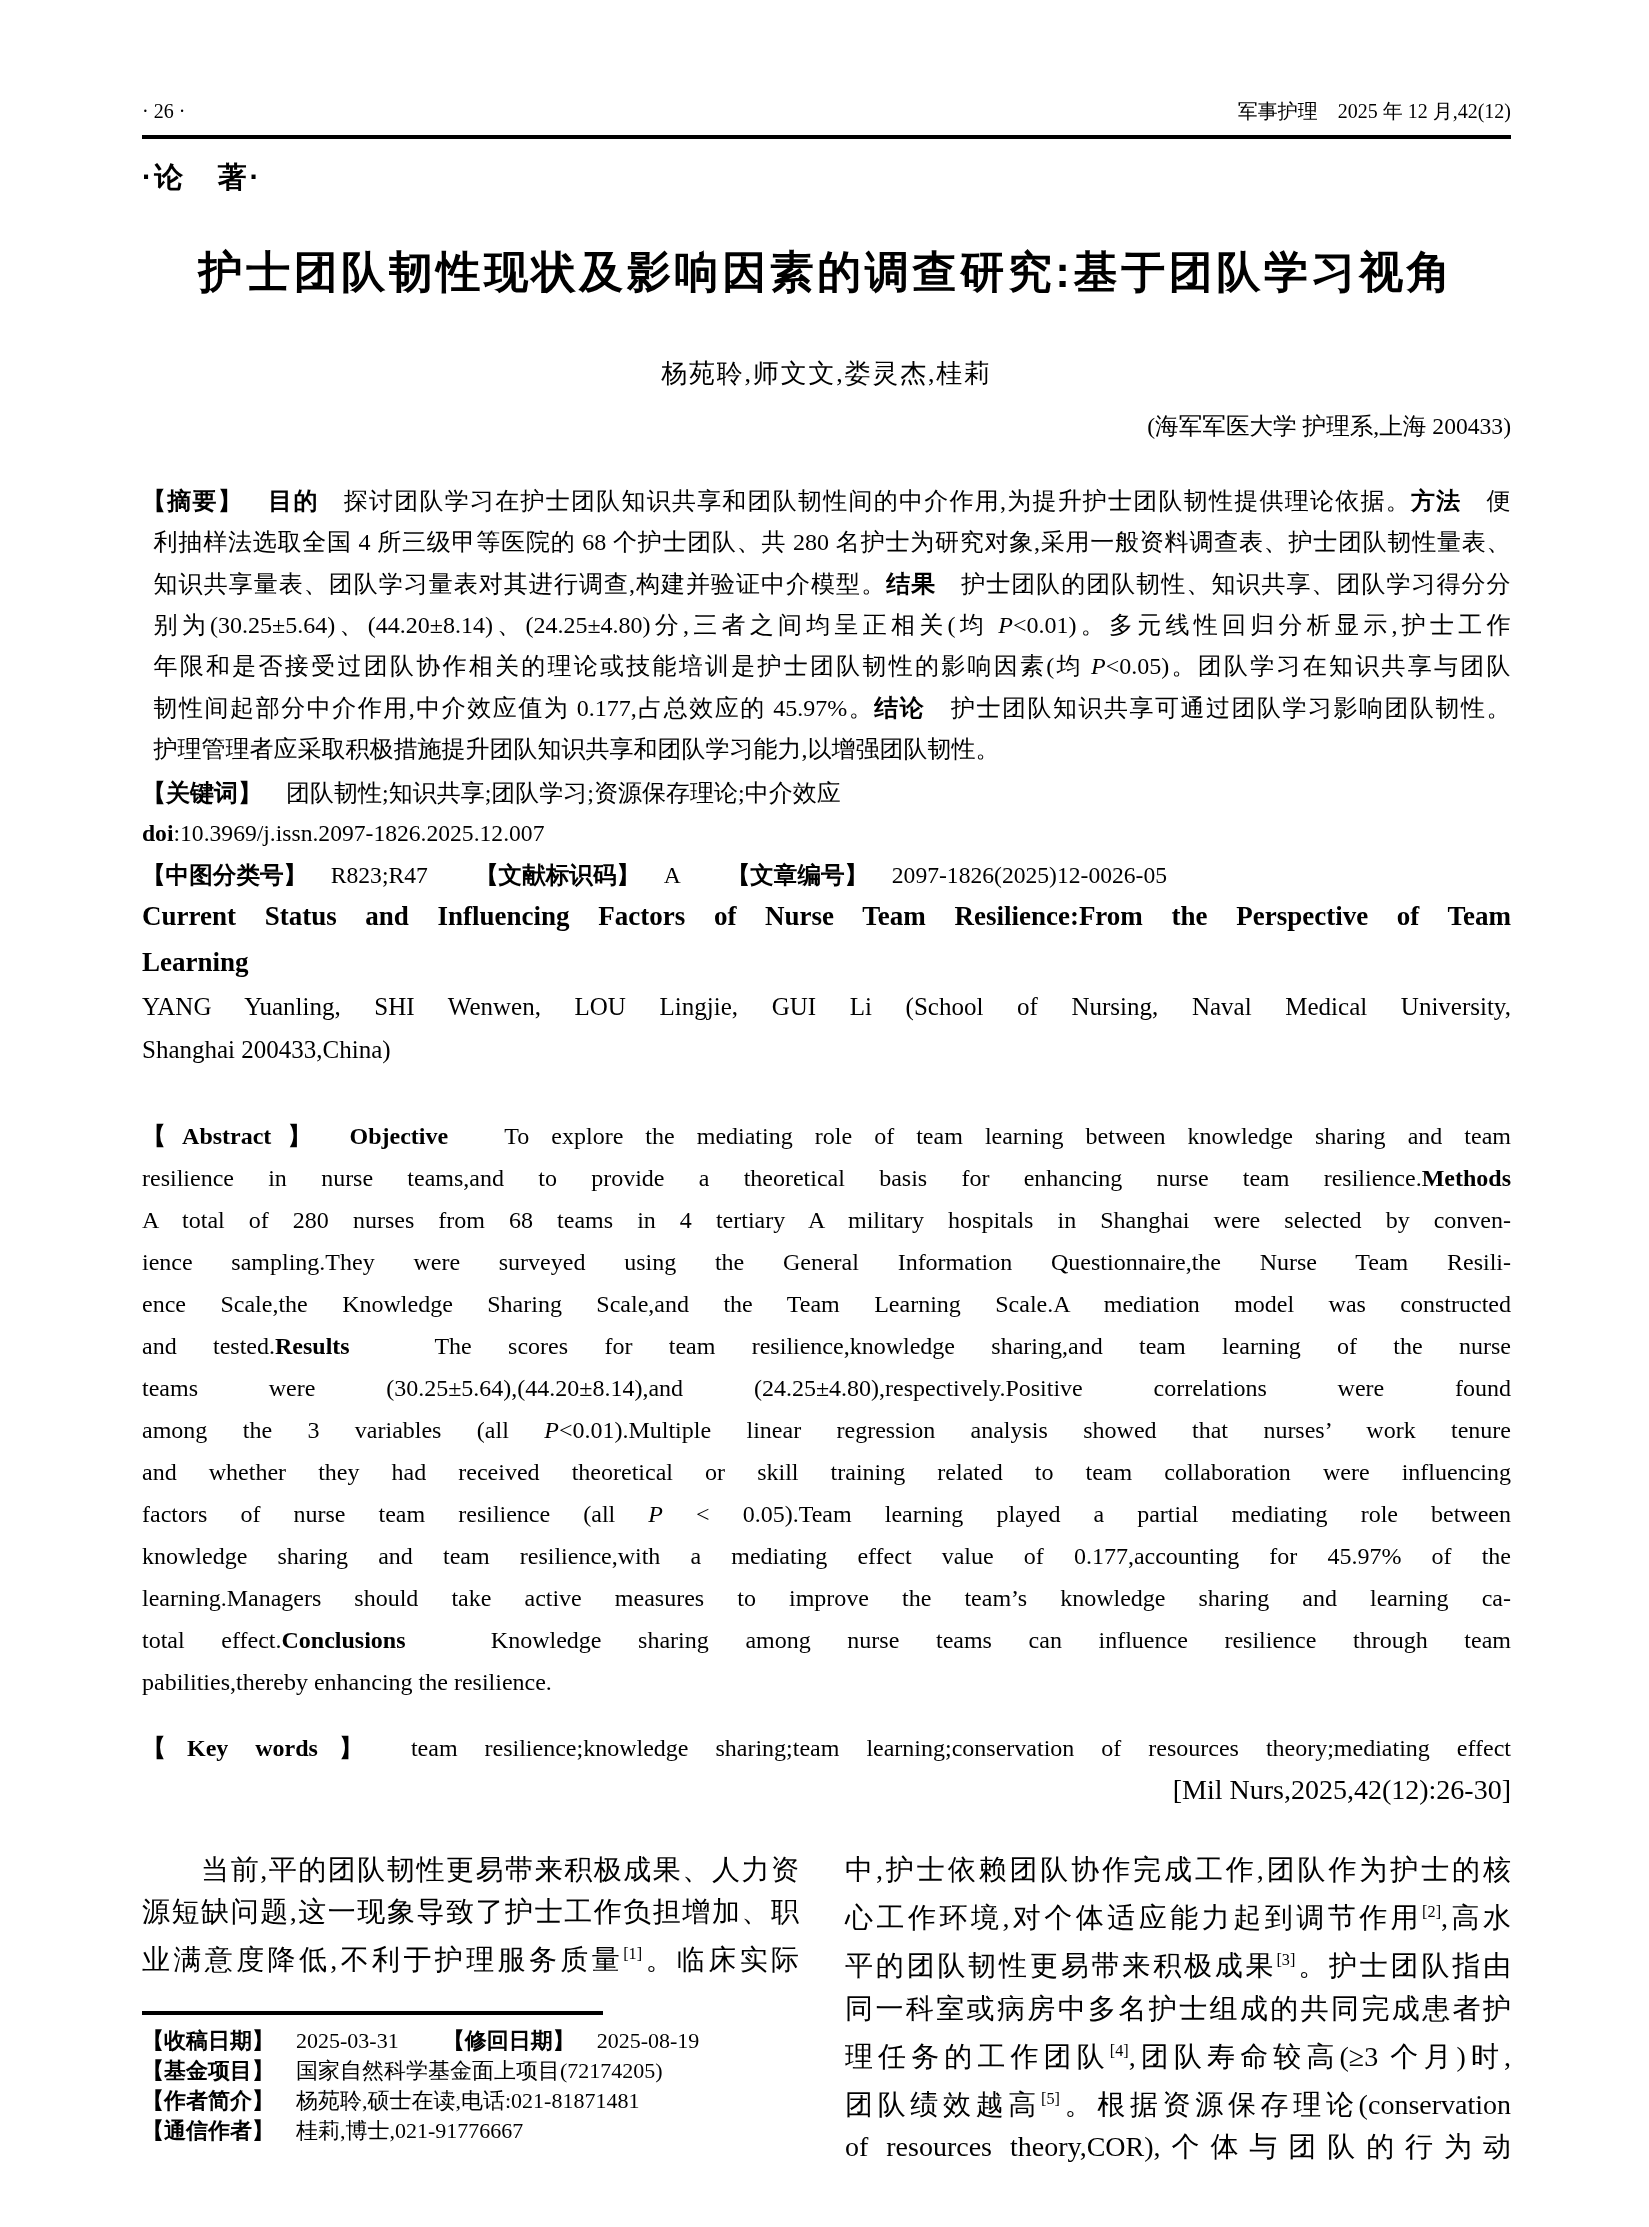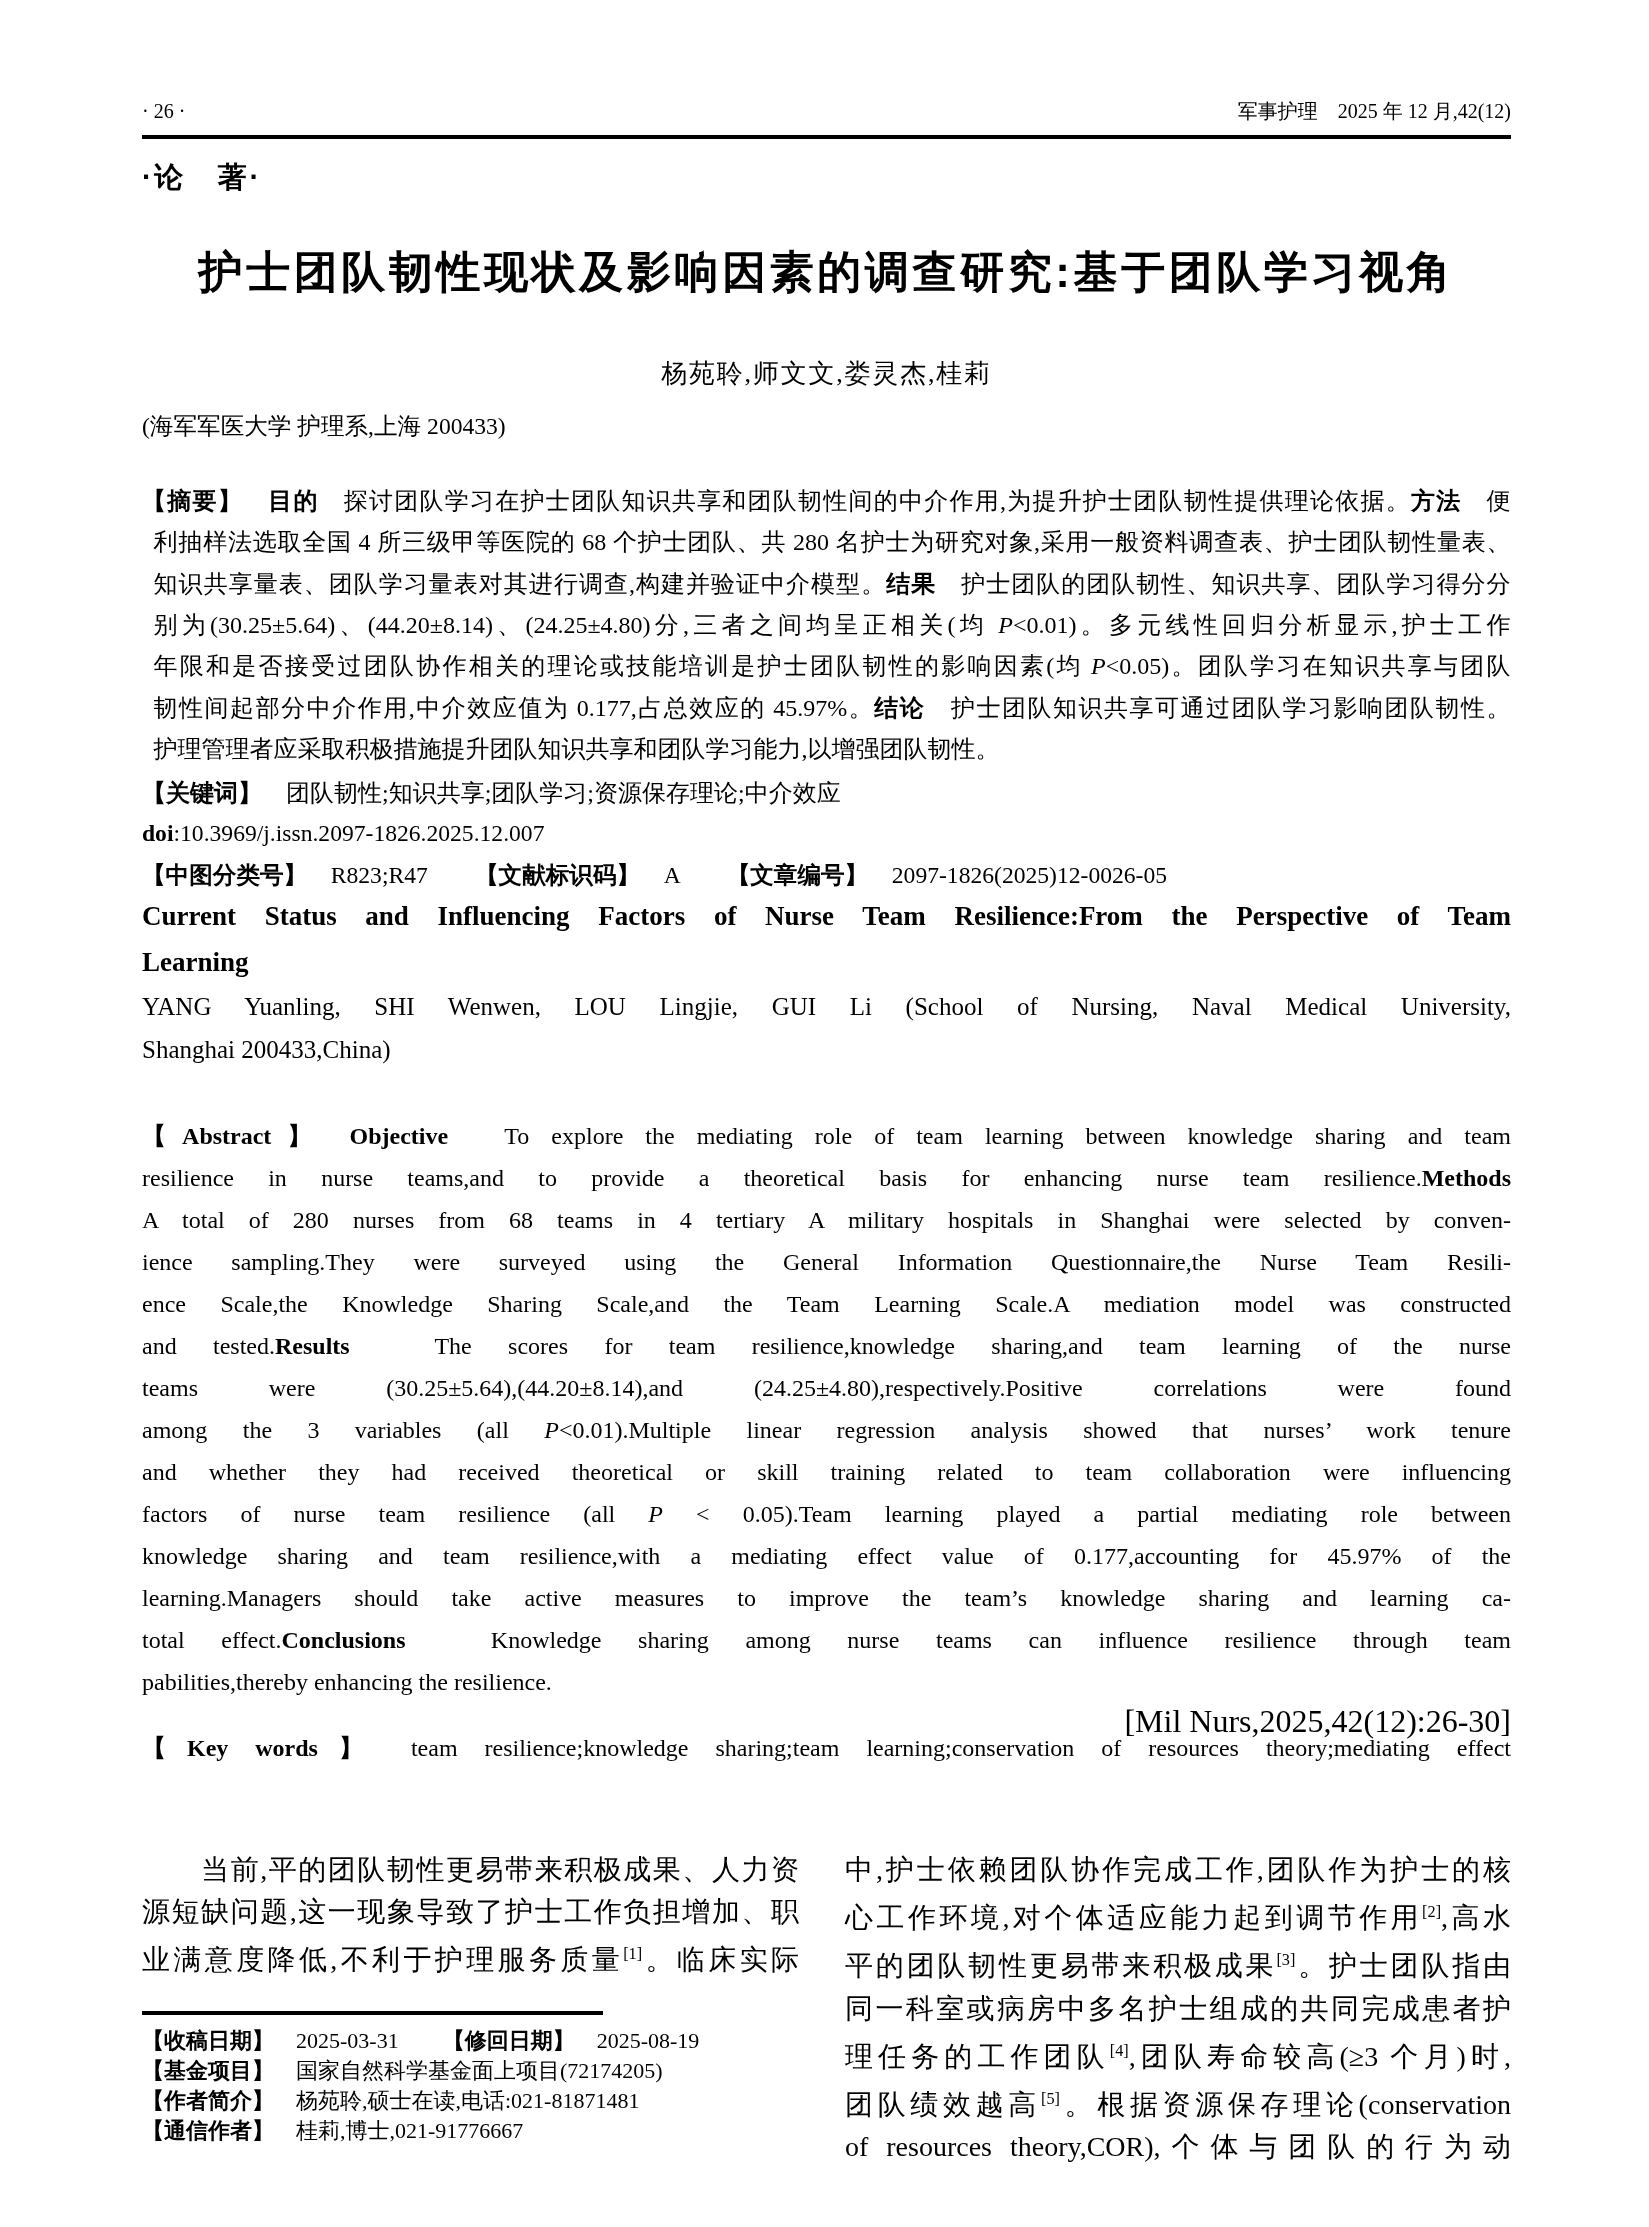--- a/index.html
+++ b/index.html
@@ -21,31 +21,31 @@
   .line.nj{text-align:left;text-align-last:auto;}
   .line.out{text-indent:-11.6px;}
   
   .hdr{left:142px;top:98px;width:1369px;display:flex;justify-content:space-between;font-size:20px;line-height:27px;}
   .hrule{left:142px;top:135px;width:1369px;height:4px;background:#000;}
   .seclabel{left:142px;top:159px;font-size:29px;line-height:36px;letter-spacing:2.7px;
     font-family:"Liberation Sans","DejaVu Sans",sans-serif;font-weight:bold;}
   .title-cn{left:142px;top:243px;width:1369px;text-align:center;font-size:44px;line-height:58px;
     letter-spacing:3.6px;font-family:"Liberation Sans","DejaVu Sans",sans-serif;font-weight:bold;}
   .authors-cn{left:142px;top:356px;width:1369px;text-align:center;font-size:26px;line-height:36px;letter-spacing:1.8px;}
-  .affil-cn{left:142px;top:410px;width:1369px;text-align:left;font-size:23.6px;line-height:33px;}
+  .affil-cn{left:142px;top:410px;width:1369px;text-align:right;font-size:23.6px;line-height:33px;}
   .abs-cn{left:142px;top:480px;width:1357px;padding-left:11.6px;font-size:24px;line-height:41px;}
   .kw-cn{left:142px;top:772px;width:1369px;font-size:24px;line-height:41px;}
   .doi-line{left:142px;top:813px;width:1369px;font-size:23.6px;line-height:41px;}
   .cls-line{left:142px;top:855px;width:1369px;font-size:23.6px;line-height:41px;}
   .title-en{left:142px;top:893px;width:1369px;font-size:27px;line-height:46px;font-weight:bold;}
   .authors-en{left:142px;top:985px;width:1369px;font-size:25px;line-height:43px;}
   .corr{left:142px;top:1072px;width:1369px;font-size:25px;line-height:43px;}
   .abs-en{left:142px;top:1115px;width:1369px;font-size:24px;line-height:42px;}
   .kw-en{left:142px;top:1727px;width:1369px;font-size:24px;line-height:42px;}
-  .cite{left:142px;top:1700px;width:1369px;font-size:32px;line-height:42px;text-align:right;}
+  .cite{left:142px;top:1769px;width:1369px;font-size:28px;line-height:42px;text-align:right;}
   .col-l{left:142px;top:1849px;width:657px;font-size:28px;line-height:42px;}
   .col-r{left:845px;top:1849px;width:666px;font-size:28px;line-height:42px;}
   .fdiv{left:142px;top:2011px;width:461px;height:3.6px;background:#000;}
   .fnotes{left:142px;top:2026px;width:722px;font-size:22px;line-height:30px;}
 </style>
 </head>
 <body>
 
 <div class="page">
 

